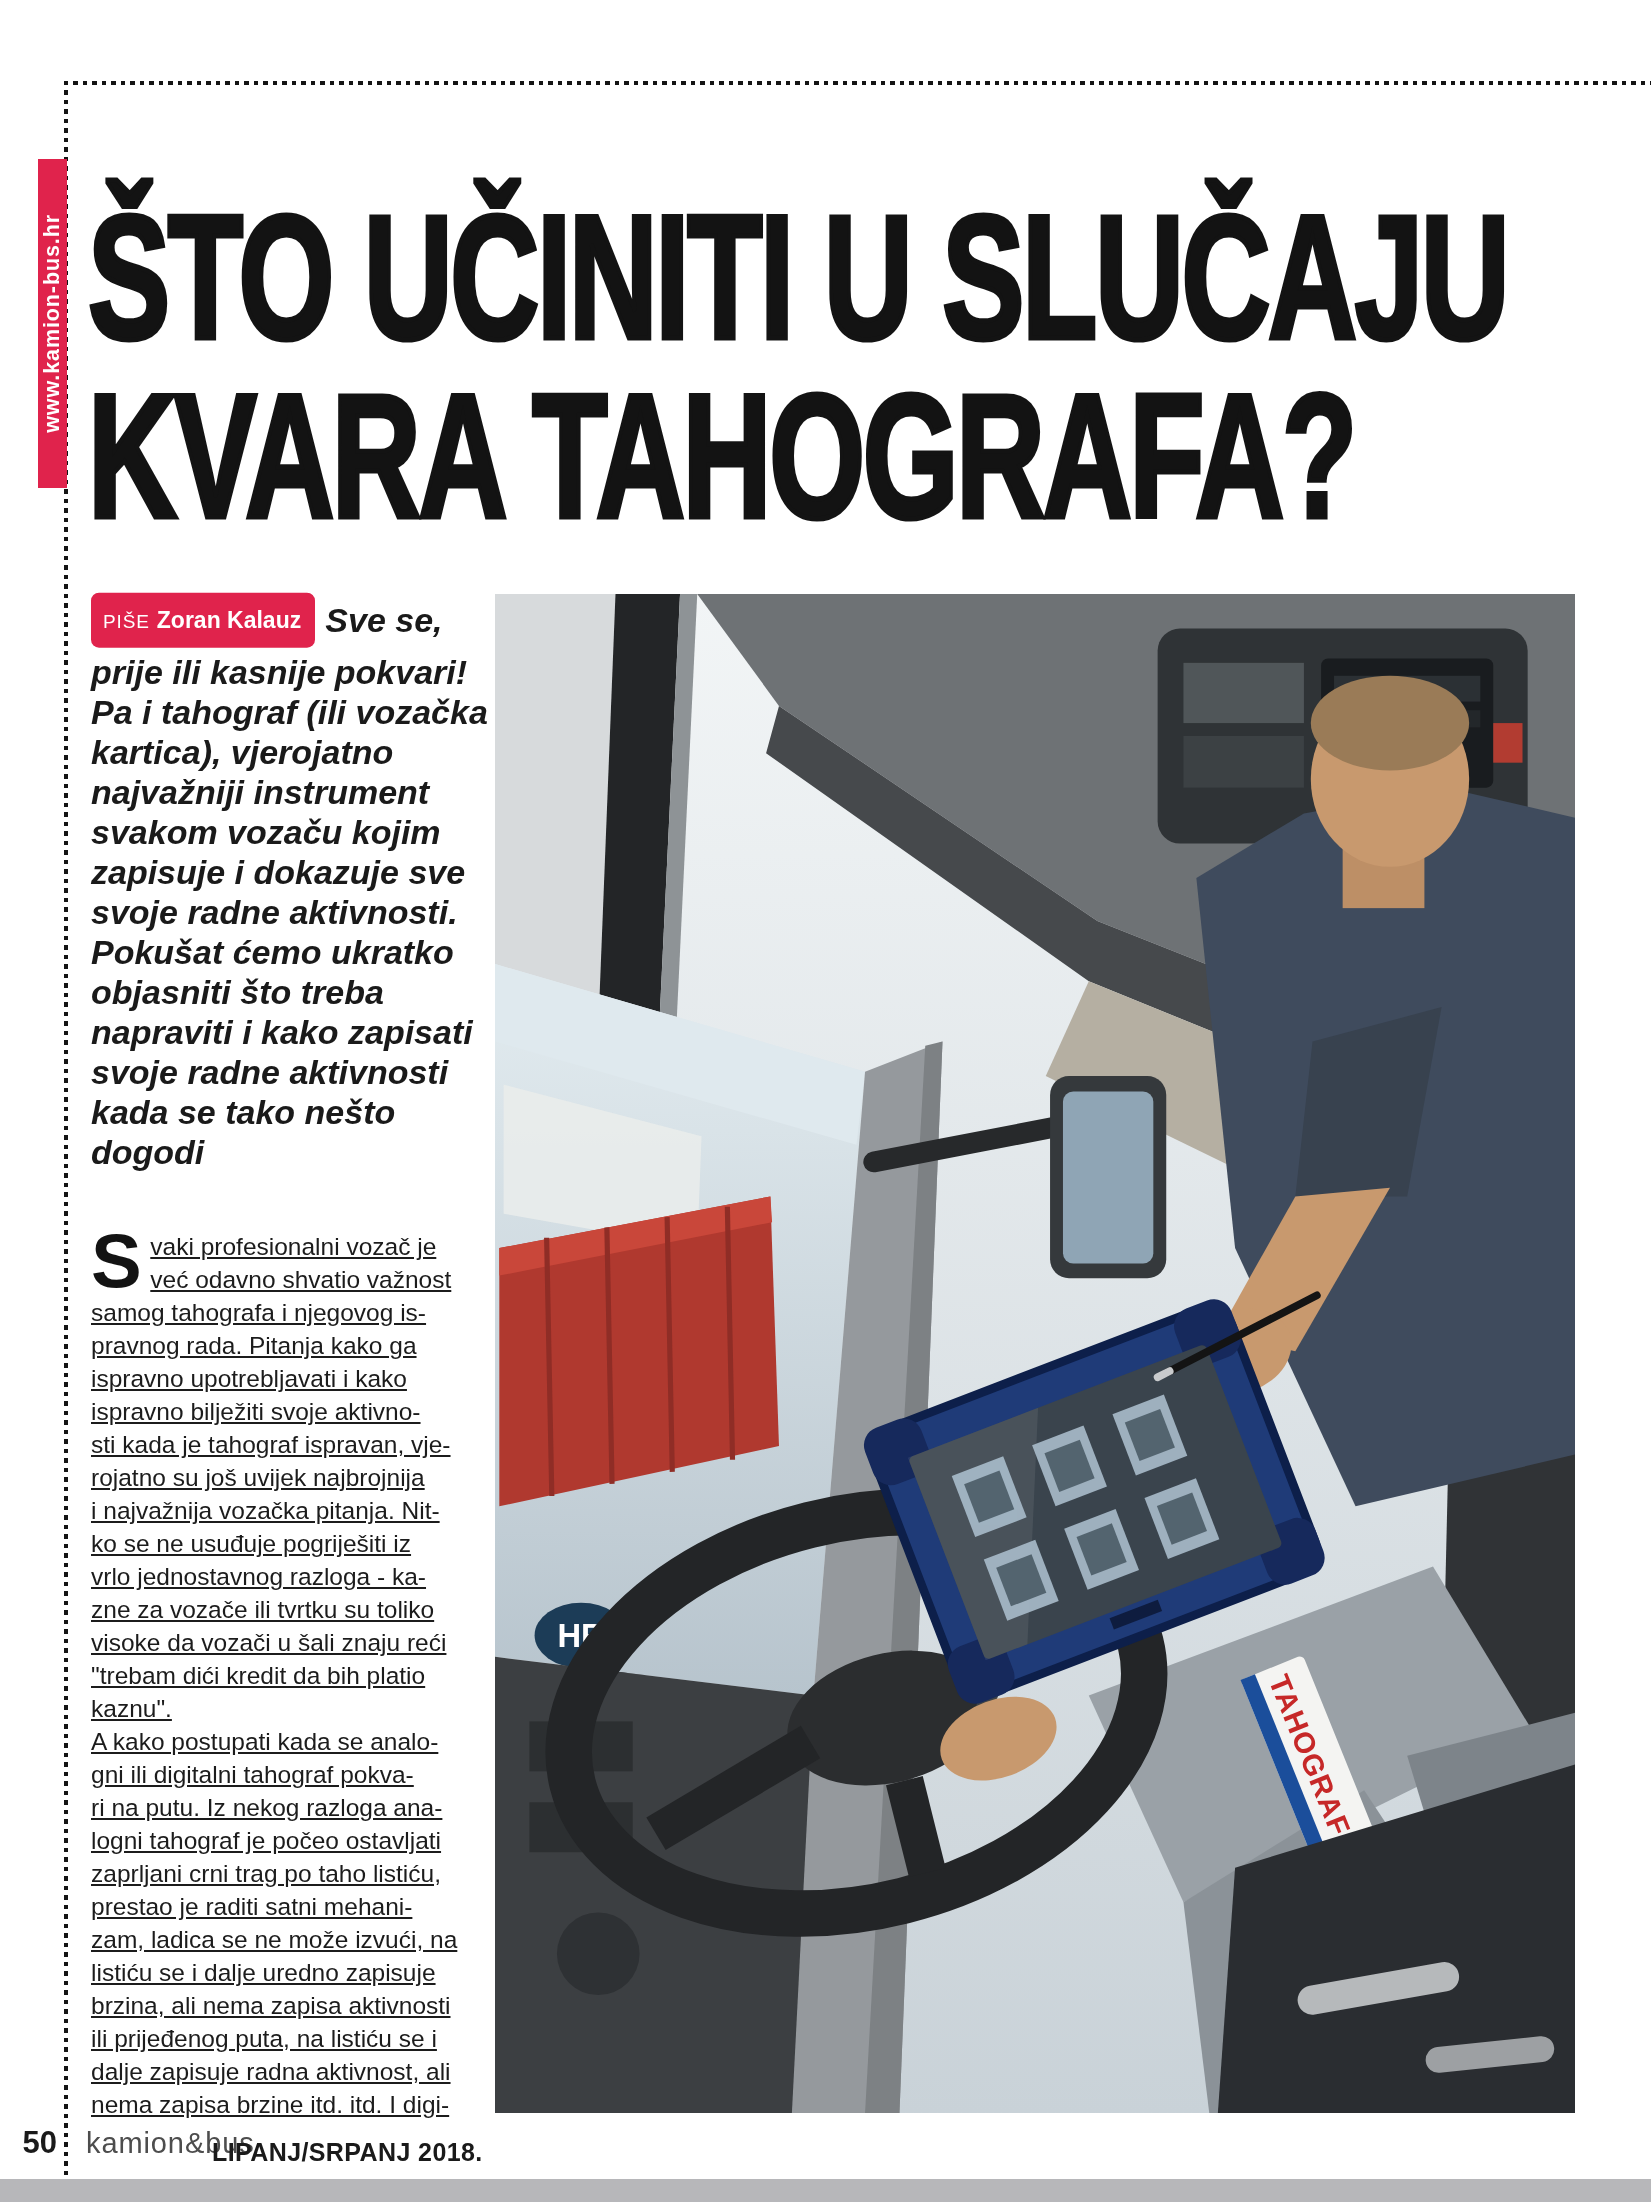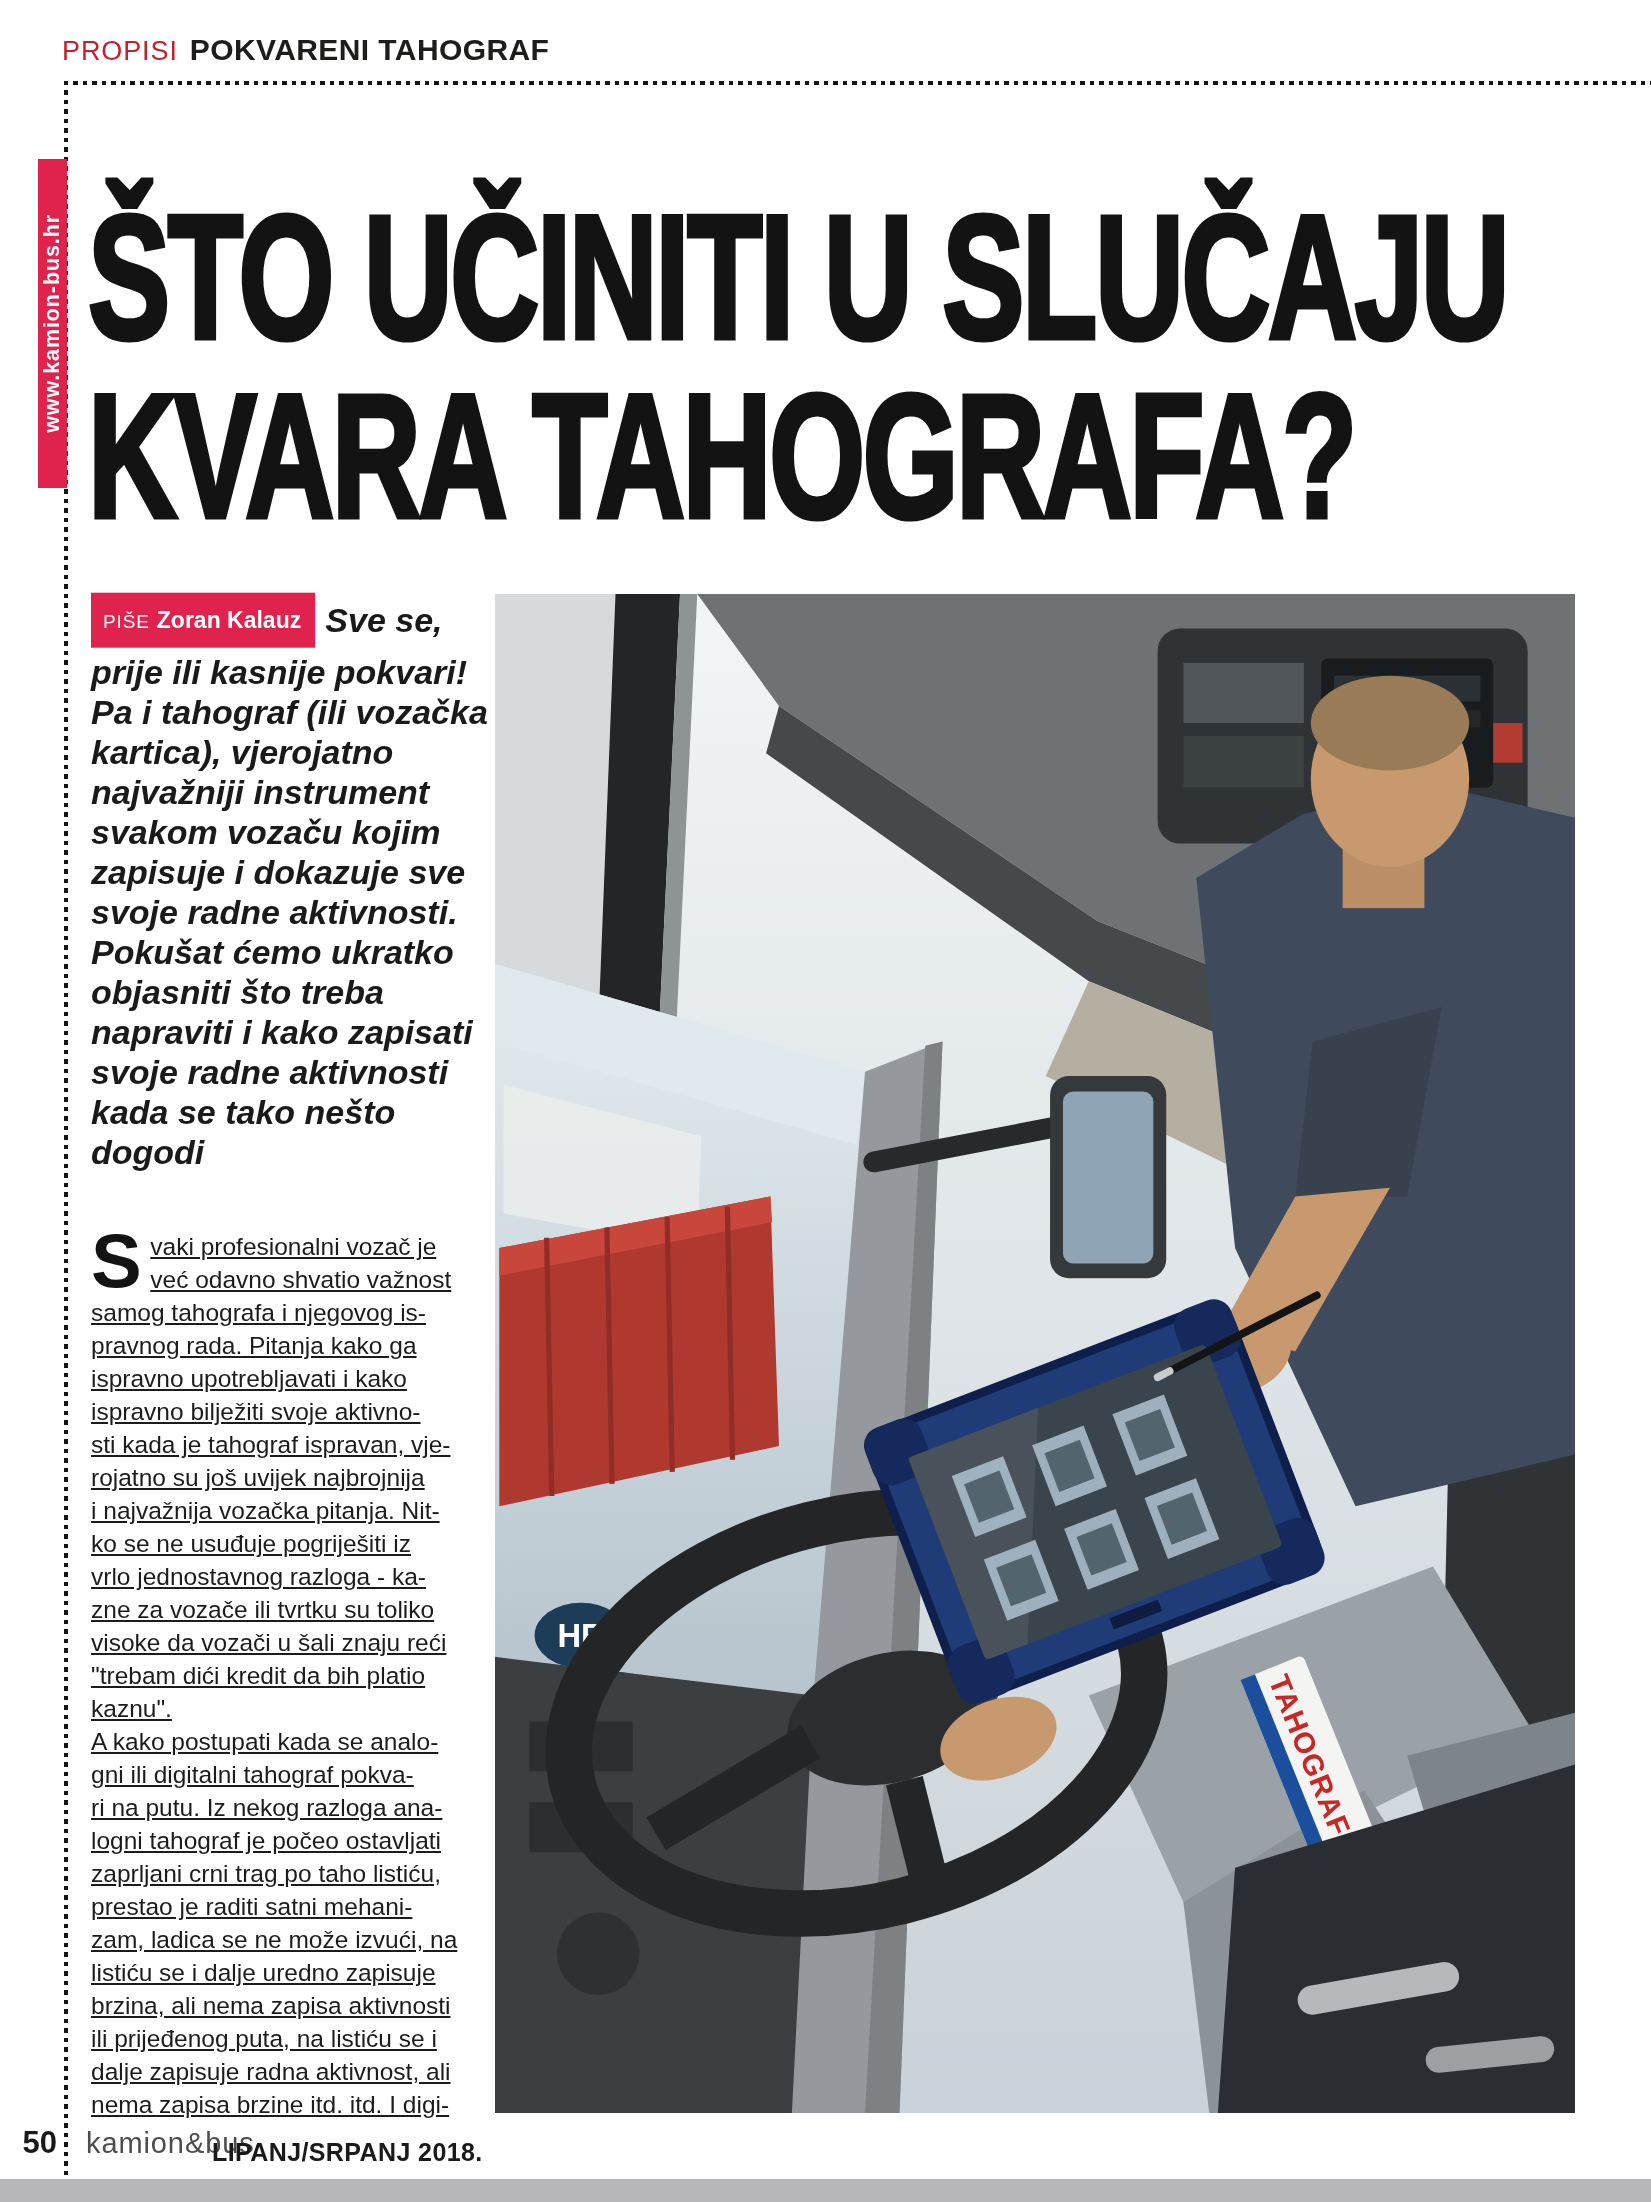--- a/index.html
+++ b/index.html
@@ -25,21 +25,21 @@
   .headline-line{position:absolute; left:88px; font-weight:700; color:#131313;
     font-size:176px; line-height:1; letter-spacing:-3.4px; white-space:nowrap;
     transform:scaleX(0.70); transform-origin:left top;
     -webkit-text-stroke:5.2px #131313;}
   .hl1{top:189px;}
   .hl2{top:368px;}
   
   .lead{position:absolute; left:91px; top:597px; width:418px;
     font-size:34px; line-height:40px; font-weight:700; font-style:italic; color:#1a1a1a;}
   .byline{display:inline-block; background:#e0234c; color:#ffffff; font-style:normal;
-    padding:3.4px 13.8px 5.2px 12px; margin-right:10.3px; transform:translateY(-4.3px); white-space:nowrap;}
+    padding:3.4px 13.8px 5.2px 12px; margin-right:10.3px; transform:translateY(-4.3px); white-space:nowrap;border-radius:8px;}
   .byline .lbl{font-size:19px; font-weight:400; letter-spacing:0.9px;}
   .byline .name{font-size:23px; font-weight:700; margin-left:6.9px;}
   .lead-text{white-space:pre-line;}
   
   .bodycol{position:absolute; left:91px; top:1230px; width:406px;
     font-size:24.5px; line-height:33px; color:#1c1c1c;}
   .dropcap{float:left; font-size:76px; line-height:62px; height:64px;
     font-weight:700; color:#131313; padding-right:8.6px;}
   .body-text{white-space:pre-line;text-decoration:underline;}
   
@@ -50,23 +50,20 @@
   .page-num{position:absolute; left:22.4px; top:6.9px; font-size:31px; font-weight:700; color:#1a1a1a;}
   .mag-name{position:absolute; left:86px; top:8.6px; font-size:29px; color:#4d4d4d; letter-spacing:0.9px;}
   .issue{position:absolute; left:212px; top:20px; font-size:25px; font-weight:700; color:#1a1a1a; letter-spacing:0.4px;}
   .bottom-bar{position:absolute; left:0; top:2179px; width:1652px; height:23px; background:#b7b7ba;}
 </style>
 </head>
 <body>
 
 <div class="page">
 
-  <div class="kicker">
-    <span class="section">PROPISI</span><span class="topic">POKVARENI TAHOGRAF</span>
-  </div>
 
   <div class="dot-top"></div>
   <div class="dot-left"></div>
 
   <div class="side-tab">
     <span>www.kamion-bus.hr</span>
   </div>
 
   <h1 style="margin:0;">
     <span class="headline-line hl1">ŠTO UČINITI U SLUČAJU</span>

